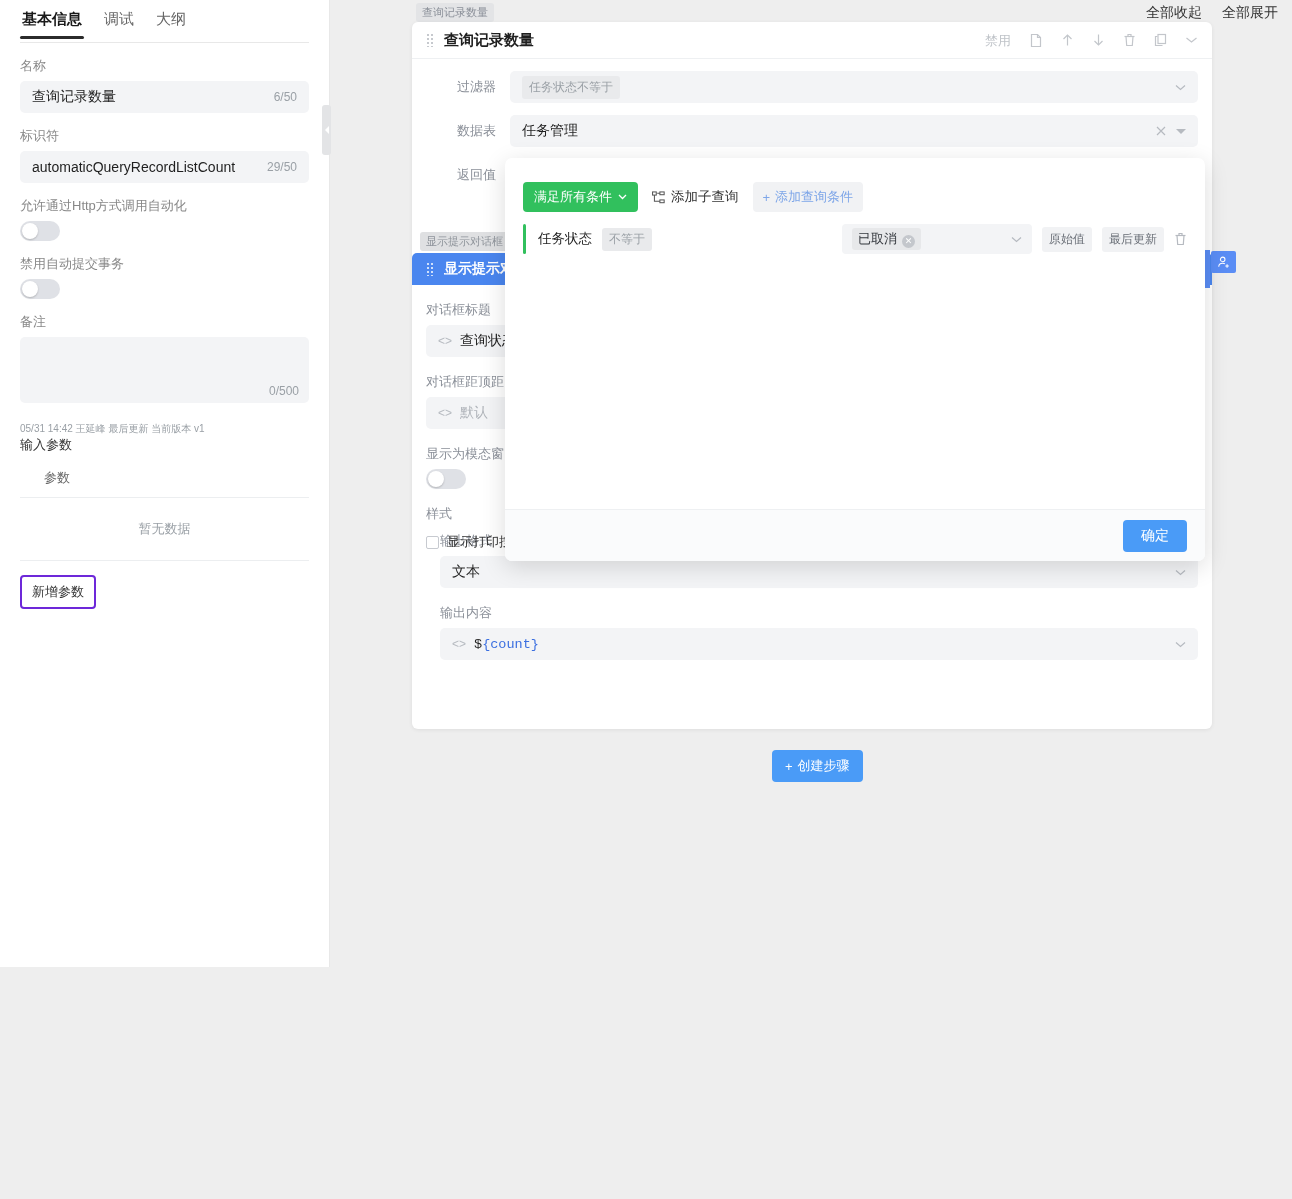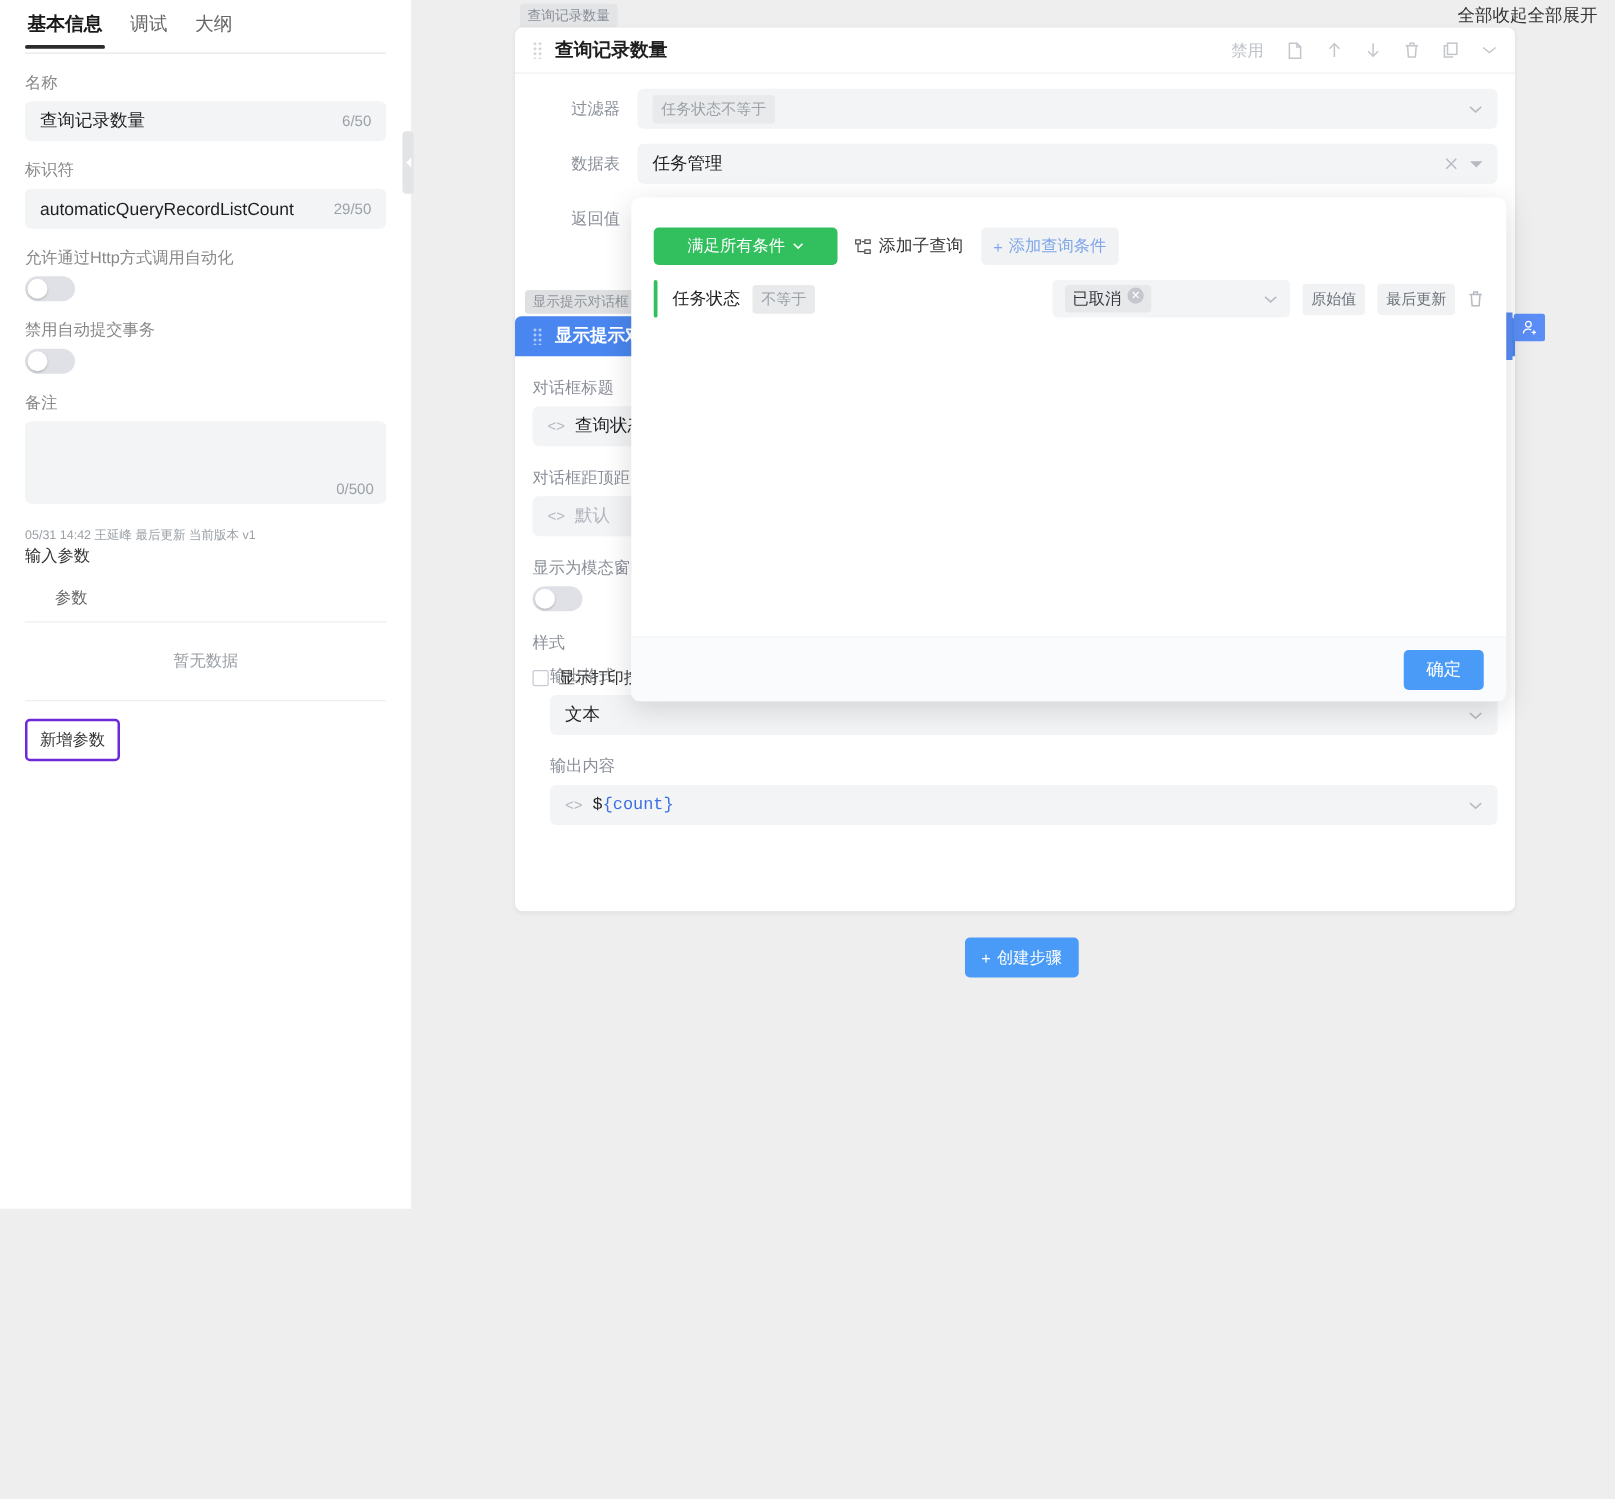--- a/index.html
+++ b/index.html
@@ -84,21 +84,21 @@
   .collapse-handle .arr {
     width:0; height:0; border-top:4px solid transparent;
     border-bottom:4px solid transparent; border-right:4px solid #ffffff;
   }
 
   
   #topbar {
     position:absolute; left:330px; top:0; width:962px; height:26px;
   }
   .top-actions {
-    position:absolute; right:14px; top:4px; display:flex; 
+    position:absolute; right:14px; top:4px; display:flex; gap:20px;
     font-size:14px; color:#333;
   }
   .top-actions span { cursor:pointer; }
   .node-tag {
     position:absolute; left:86px; top:3px;
     background:#e3e4e6; color:#8a8f98; font-size:11px;
     padding:2px 6px; border-radius:3px;
   }
 
   
@@ -185,38 +185,38 @@
   
   #popup {
     position:absolute; left:505px; top:158px; width:700px; height:403px;
     background:#fff; border-radius:7px; box-shadow:0 6px 24px rgba(0,0,0,.14);
     display:flex; flex-direction:column;
   }
   .popup-body { flex:1; padding:24px 18px 0; position:relative; }
   .popup-toolbar { display:flex; align-items:center; gap:14px; }
   .btn-green {
     background:#31c05d; color:#fff; font-size:13px; border-radius:4px;
-    padding:6px 27px; display:inline-flex; align-items:center; gap:6px; cursor:pointer;
+    padding:6px 11px; display:inline-flex; align-items:center; gap:6px; cursor:pointer;
   }
   .link-action { font-size:13.5px; color:#333; display:inline-flex; align-items:center; gap:6px; cursor:pointer; }
   .btn-soft {
     background:#f1f2f4; color:#7ea6e8; font-size:13px; border-radius:4px;
     padding:6px 10px; display:inline-flex; align-items:center; gap:5px; cursor:pointer;
   }
   .cond-wrap { margin-top:12px; display:flex; }
   .cond-bar { width:3px; background:#31c05d; border-radius:2px; margin-right:12px; }
   .cond-row { flex:1; display:flex; align-items:center; gap:10px; }
   .cond-field { font-size:13.5px; color:#1f1f1f; }
   .value-select {
     flex:1; max-width:332px; height:30px; background:#f3f4f6; border-radius:4px;
     display:flex; align-items:center; padding:0 10px;
   }
   .tag-val {
     background:#e7e8ea; color:#33373d; font-size:13px; border-radius:3px;
-    padding:2px 6px; display:inline-flex; align-items:flex-start; gap:5px;
+    padding:2px 6px; display:inline-flex; align-items:flex-end; gap:5px;
   }
   .tag-x {
     width:13px; height:13px; border-radius:50%; background:#c4c7cc; color:#fff;
     font-size:9px; line-height:13px; text-align:center; cursor:pointer;
   }
   .mini-btn { background:#f1f2f4; color:#6b7078; font-size:12px; border-radius:3px; padding:4px 7px; cursor:pointer; }
   .popup-foot {
     height:52px; border-top:1px solid #eef0f2; display:flex;
     align-items:center; justify-content:flex-end; padding:0 18px;
     background:#fafbfc; border-radius:0 0 7px 7px;

